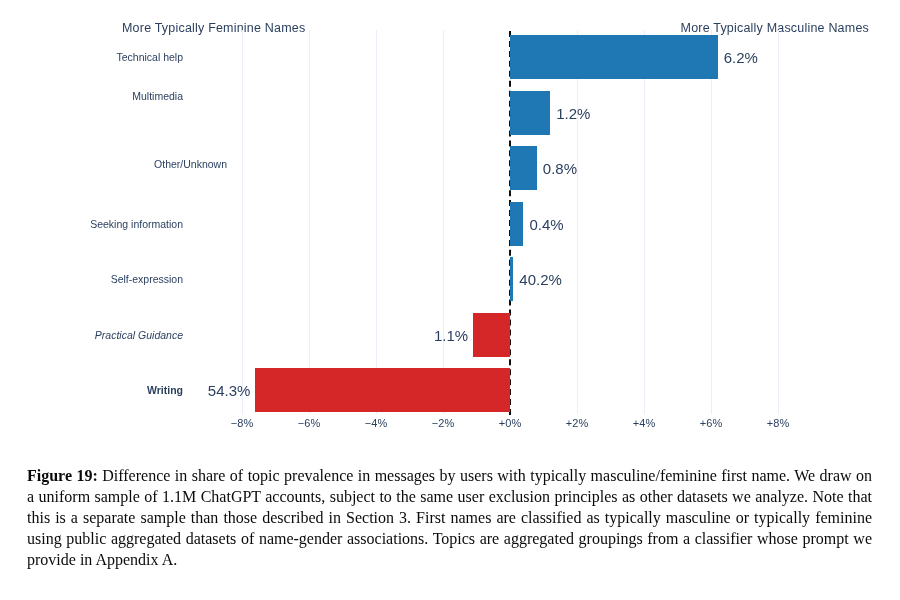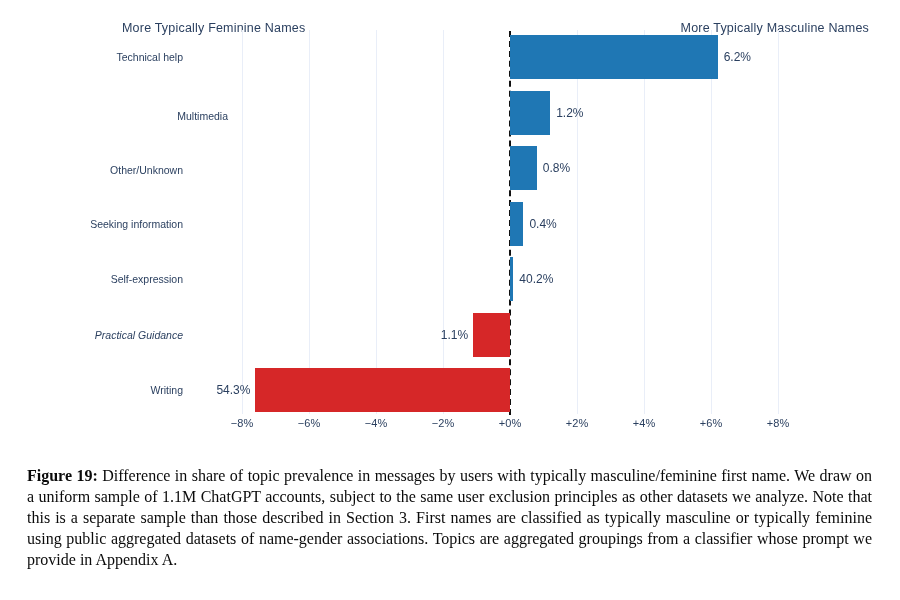--- a/index.html
+++ b/index.html
@@ -15,21 +15,21 @@
   .hdr-left { left:122px; }
   .hdr-right { right:31px; }
   .grid-line { position:absolute; width:1px; top:30px; height:384px; background:#e9eef8; }
   .zero-line { position:absolute; top:31px; height:384px; width:0; border-left:2px dashed #101010; }
   .bar { position:absolute; height:44px; }
   .cat-label {
     position:absolute; left:0; width:183px; text-align:right;
     font-size:10.5px; color:#2a3f5f; transform:translateY(-50%); white-space:nowrap;
   }
   .val-label {
-    position:absolute; font-size:12px; color:#2a3f5f;
+    position:absolute; font-size:15px; color:#2a3f5f;
     transform:translateY(-50%); white-space:nowrap;
   }
   .tick-label {
     position:absolute; top:417px; font-size:11px; color:#2a3f5f;
     transform:translateX(-50%); white-space:nowrap;
   }
   .xlabel {
     position:absolute; top:435px; left:511px; transform:translateX(-50%);
     font-size:11px; color:#2a3f5f; white-space:nowrap;
   }
@@ -62,34 +62,34 @@
       <div class="tick-label" style="left: 644px; color: rgb(42, 63, 95);">+4%</div>
       <div class="grid-line" style="left: 710.5px;"></div>
       <div class="tick-label" style="left: 711px; color: rgb(42, 63, 95);">+6%</div>
       <div class="grid-line" style="left: 777.5px;"></div>
       <div class="tick-label" style="left: 778px; color: rgb(42, 63, 95);">+8%</div>
       <div class="zero-line" style="left: 509px; border-left-color: rgb(16, 16, 16);"></div>
       <div class="bar" style="top: 34.99px; width: 207.7px; background: rgb(31, 119, 180); left: 510px;"></div>
       <div class="cat-label" style="top: 56.99px; color: rgb(42, 63, 95);">Technical help</div>
       <div class="val-label" style="top: 56.99px; color: rgb(42, 63, 95); left: 723.7px;">6.2%</div>
       <div class="bar" style="top: 90.57px; width: 40.2px; background: rgb(31, 119, 180); left: 510px;"></div>
-      <div class="cat-label" style="top: 116px; color: rgb(42, 63, 95); padding-left: 45px;">Multimedia</div>
+      <div class="cat-label" style="top: 96px; color: rgb(42, 63, 95);">Multimedia</div>
       <div class="val-label" style="top: 112.57px; color: rgb(42, 63, 95); left: 556.2px;">1.2%</div>
       <div class="bar" style="top: 146.15px; width: 26.8px; background: rgb(31, 119, 180); left: 510px;"></div>
-      <div class="cat-label" style="top: 170px; color: rgb(42, 63, 95);">Other/Unknown</div>
+      <div class="cat-label" style="top: 164px; color: rgb(42, 63, 95); margin-left: 44px;">Other/Unknown</div>
       <div class="val-label" style="top: 168.15px; color: rgb(42, 63, 95); left: 542.8px;">0.8%</div>
       <div class="bar" style="top: 201.73px; width: 13.4px; background: rgb(31, 119, 180); left: 510px;"></div>
       <div class="cat-label" style="top: 223.73px; color: rgb(42, 63, 95);">Seeking information</div>
       <div class="val-label" style="top: 223.73px; color: rgb(42, 63, 95); left: 529.4px;">0.4%</div>
       <div class="bar" style="top: 257.31px; width: 3.35px; background: rgb(31, 119, 180); left: 510px;"></div>
       <div class="cat-label" style="top: 279.31px; color: rgb(42, 63, 95);">Self-expression</div>
       <div class="val-label" style="top: 279.31px; color: rgb(42, 63, 95); left: 519.35px;">40.2%</div>
       <div class="bar" style="top: 312.89px; width: 36.85px; background: rgb(214, 39, 40); left: 473.15px;"></div>
       <div class="cat-label" style="top: 334.89px; color: rgb(42, 63, 95); font-style: italic;">Practical Guidance</div>
       <div class="val-label" style="top: 334.89px; color: rgb(42, 63, 95); right: 431.85px;">1.1%</div>
       <div class="bar" style="top: 368.47px; width: 254.6px; background: rgb(214, 39, 40); left: 255.4px;"></div>
-      <div class="cat-label" style="top: 390.47px; color: rgb(42, 63, 95);">Writing</div>
+      <div class="cat-label" style="top: 390.47px; color: rgb(42, 63, 95); font-weight: bold;">Writing</div>
       <div class="val-label" style="top: 390.47px; color: rgb(42, 63, 95); right: 649.6px;">54.3%</div>
     </div>
   <div class="caption">
     <span class="cap-label">Figure 19:</span><span> Difference in share of topic prevalence in messages by users with typically masculine/feminine first name. We draw on a uniform sample of 1.1M ChatGPT accounts, subject to the same user exclusion principles as other datasets we analyze. Note that this is a separate sample than those described in Section 3. First names are classified as typically masculine or typically feminine using public aggregated datasets of name-gender associations. Topics are aggregated groupings from a classifier whose prompt we provide in Appendix A.</span>
   </div>
 </div>
 
 </body></html>

